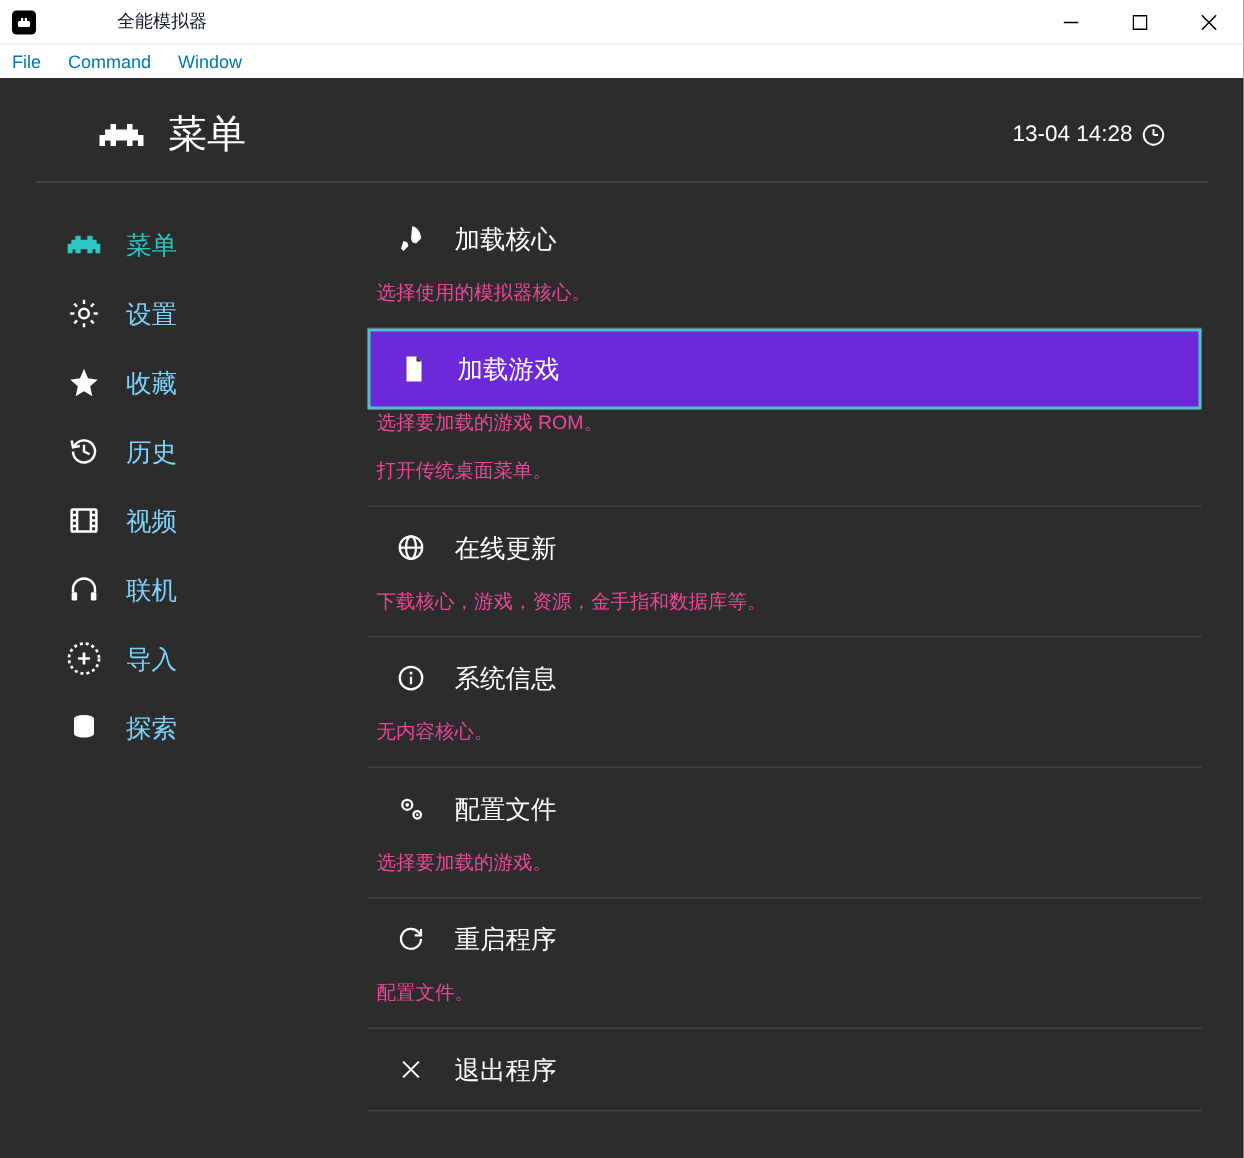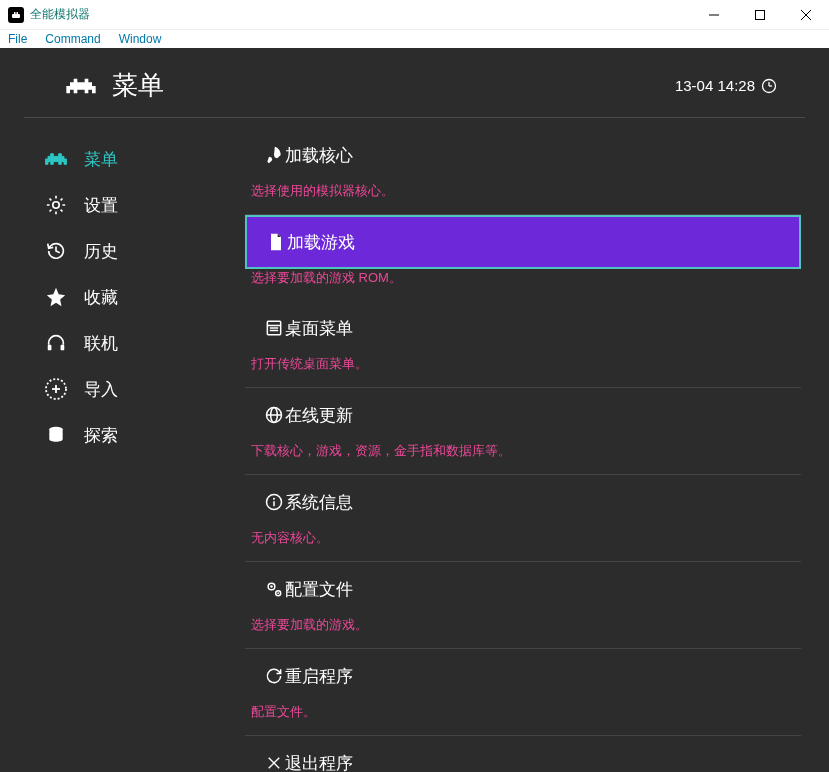--- a/index.html
+++ b/index.html
@@ -3,46 +3,46 @@
 <meta charset="utf-8">
 <style>
   * { box-sizing: border-box; margin: 0; padding: 0; }
   html, body { width: 829px; height: 772px; font-family: "Microsoft YaHei", "Segoe UI", sans-serif; overflow: hidden; }
   body { background: #fff; display: flex; flex-direction: column; }
 
   
   .titlebar { height: 30px; display: flex; align-items: center; background: #fff; border-bottom: 1px solid #eee; }
   .titlebar .app-icon { width: 16px; height: 16px; margin: 0 6px 0 8px; background:#000; border-radius:3px; display:flex; align-items:center; justify-content:center; }
   .titlebar .app-icon svg { width:10px; height:10px; }
-  .titlebar .title { font-size: 12px; color:#0f766e; }
+  .titlebar .title { font-size: 12px; color:#0f172a;margin-left:48px; }
   .titlebar .spacer { flex:1; }
   .titlebar .winbtn { width: 46px; height: 30px; display:flex; align-items:center; justify-content:center; }
   .titlebar .winbtn svg { width:10px; height:10px; }
   
   .menubar { height: 22px; display:flex; align-items:center; background:#fff; padding-left:4px; gap:10px; font-size:12px; color:#0078aa; }
   .menubar .mitem { padding:2px 4px; cursor:default; }
 
   
   .app { flex:1; background:#2c2c2c; color:#fff; display:flex; flex-direction:column; }
   .header { display:flex; align-items:center; padding: 20px 28px 14px 40px; border-bottom:1px solid #4a4a4a; margin: 0 24px; }
   .header .hicon { width:34px; height:24px; display:flex; align-items:center; justify-content:center; margin-right:14px; }
   .header .htitle { font-size: 26px; font-weight:400; }
   .header .hspacer { flex:1; }
   .header .clock { font-size:15px; color:#fff; display:flex; align-items:center; gap:6px; }
 
   .body { flex:1; display:flex; overflow:hidden; }
   .sidebar { width: 235px; padding: 18px 0 0 44px; }
-  .sidebar .sitem { display:flex; align-items:center; height:46px; gap:16px; font-size:17px; color:#ffffff; }
+  .sidebar .sitem { display:flex; align-items:center; height:46px; gap:16px; font-size:17px; color:#7dd3fc; }
   .sidebar .sitem .sicon { width:24px; height:24px; display:flex; align-items:center; justify-content:center; }
   .sidebar .sitem.active { color:#2cc7c4; }
   .sidebar .sitem.active .sicon svg path, .sidebar .sitem.active .sicon svg circle, .sidebar .sitem.active .sicon svg rect { stroke:#2cc7c4; fill:#2cc7c4; }
 
   .main { flex:1; overflow-y:auto; padding: 10px 28px 0 10px; }
   .row { border-bottom:1px solid #444; }
-  .row .rhead { display:flex; align-items:center; height:54px; padding-left:18px; font-size:17px; }
+  .row .rhead { display:flex; align-items:center; height:54px; gap:18px; padding-left:18px; font-size:17px; }
   .row .rhead .ricon { width:22px; height:22px; display:flex; align-items:center; justify-content:center; }
   .row .rdesc { font-size:13px; color:#ec4899; padding: 0 0 14px 6px; }
   .row.selected .rhead { border:2px solid #4fc3c0; background:#6d28d9; }
   .row.selected { border-bottom:none; }
 
   svg { display:block; }
 </style>
 </head>
 <body>
 
@@ -117,34 +117,50 @@
               <svg viewBox="0 0 24 24" width="22" height="22">
                 <circle cx="12" cy="12" r="3.5" stroke="#fff" fill="none" stroke-width="1.8"></circle>
                 <path stroke="#fff" fill="none" stroke-width="1.8" d="M12 2v3M12 19v3M2 12h3M19 12h3M4.9 4.9l2.1 2.1M17 17l2.1 2.1M19.1 4.9L17 7M7 17l-2.1 2.1"></path>
               </svg>
             </span>
             <span>设置</span>
           </div>
           <div class="sitem">
             <span class="sicon">
               <svg viewBox="0 0 24 24" width="22" height="22">
+                <path fill="#fff" d="M12 2l2.9 6.9L22 10l-5.5 4.8L18 22l-6-3.6L6 22l1.5-7.2L2 10l7.1-1.1z"></path>
+              </svg>
+            </span>
+            <span>收藏</span>
+          </div>
+          <div class="sitem">
+            <span class="sicon">
+              <svg viewBox="0 0 24 24" width="22" height="22">
                 <path stroke="#fff" fill="none" stroke-width="1.8" d="M4 12a8 8 0 1 0 2.3-5.7L4 9"></path>
                 <polyline points="3,4 4,9 9,8" stroke="#fff" fill="none" stroke-width="1.8"></polyline>
                 <polyline points="12,7 12,12 16,14" stroke="#fff" fill="none" stroke-width="1.8"></polyline>
               </svg>
             </span>
             <span>历史</span>
           </div>
           <div class="sitem">
             <span class="sicon">
               <svg viewBox="0 0 24 24" width="22" height="22">
-                <path fill="#fff" d="M12 2l2.9 6.9L22 10l-5.5 4.8L18 22l-6-3.6L6 22l1.5-7.2L2 10l7.1-1.1z"></path>
-              </svg>
-            </span>
-            <span>收藏</span>
+                <rect x="3" y="4" width="18" height="16" rx="1" stroke="#fff" fill="none" stroke-width="1.8"></rect>
+                <line x1="7" y1="4" x2="7" y2="20" stroke="#fff" fill="none" stroke-width="1.8"></line>
+                <line x1="17" y1="4" x2="17" y2="20" stroke="#fff" fill="none" stroke-width="1.8"></line>
+                <line x1="3" y1="8" x2="7" y2="8" stroke="#fff" fill="none" stroke-width="1.8"></line>
+                <line x1="3" y1="12" x2="7" y2="12" stroke="#fff" fill="none" stroke-width="1.8"></line>
+                <line x1="3" y1="16" x2="7" y2="16" stroke="#fff" fill="none" stroke-width="1.8"></line>
+                <line x1="17" y1="8" x2="21" y2="8" stroke="#fff" fill="none" stroke-width="1.8"></line>
+                <line x1="17" y1="12" x2="21" y2="12" stroke="#fff" fill="none" stroke-width="1.8"></line>
+                <line x1="17" y1="16" x2="21" y2="16" stroke="#fff" fill="none" stroke-width="1.8"></line>
+              </svg>
+            </span>
+            <span>视频</span>
           </div>
           <div class="sitem">
             <span class="sicon">
               <svg viewBox="0 0 24 24" width="22" height="22">
                 <path stroke="#fff" fill="none" stroke-width="1.8" d="M4 14v-2a8 8 0 0 1 16 0v2"></path>
                 <rect x="3" y="14" width="4" height="6" rx="1" fill="#fff"></rect>
                 <rect x="17" y="14" width="4" height="6" rx="1" fill="#fff"></rect>
               </svg>
             </span>
             <span>联机</span>
@@ -192,31 +208,20 @@
                 <svg viewBox="0 0 24 24" width="20" height="20">
                   <path fill="#fff" d="M6 2h8l4 4v16H6z"></path>
                   <path fill="#2c2c2c" d="M14 2v4h4z"></path>
                 </svg>
               </span>
               <span>加载游戏</span>
             </div>
             <div class="rdesc">选择要加载的游戏 ROM。</div>
           </div>
           <div class="row">
-            <div class="rhead">
-              <span class="ricon">
-                <svg viewBox="0 0 24 24" width="20" height="20">
-                  <rect x="4" y="4" width="16" height="16" rx="1" stroke="#fff" fill="none" stroke-width="1.8"></rect>
-                  <line x1="4" y1="9" x2="20" y2="9" stroke="#fff" fill="none" stroke-width="1.8"></line>
-                  <line x1="7" y1="12" x2="17" y2="12" stroke="#fff" fill="none" stroke-width="1.8"></line>
-                  <line x1="7" y1="15" x2="17" y2="15" stroke="#fff" fill="none" stroke-width="1.8"></line>
-                </svg>
-              </span>
-              <span>桌面菜单</span>
-            </div>
             <div class="rdesc">打开传统桌面菜单。</div>
           </div>
           <div class="row">
             <div class="rhead">
               <span class="ricon">
                 <svg viewBox="0 0 24 24" width="20" height="20">
                   <circle cx="12" cy="12" r="9" stroke="#fff" fill="none" stroke-width="1.8"></circle>
                   <ellipse cx="12" cy="12" rx="4" ry="9" stroke="#fff" fill="none" stroke-width="1.8"></ellipse>
                   <line x1="3" y1="12" x2="21" y2="12" stroke="#fff" fill="none" stroke-width="1.8"></line>
                 </svg>

